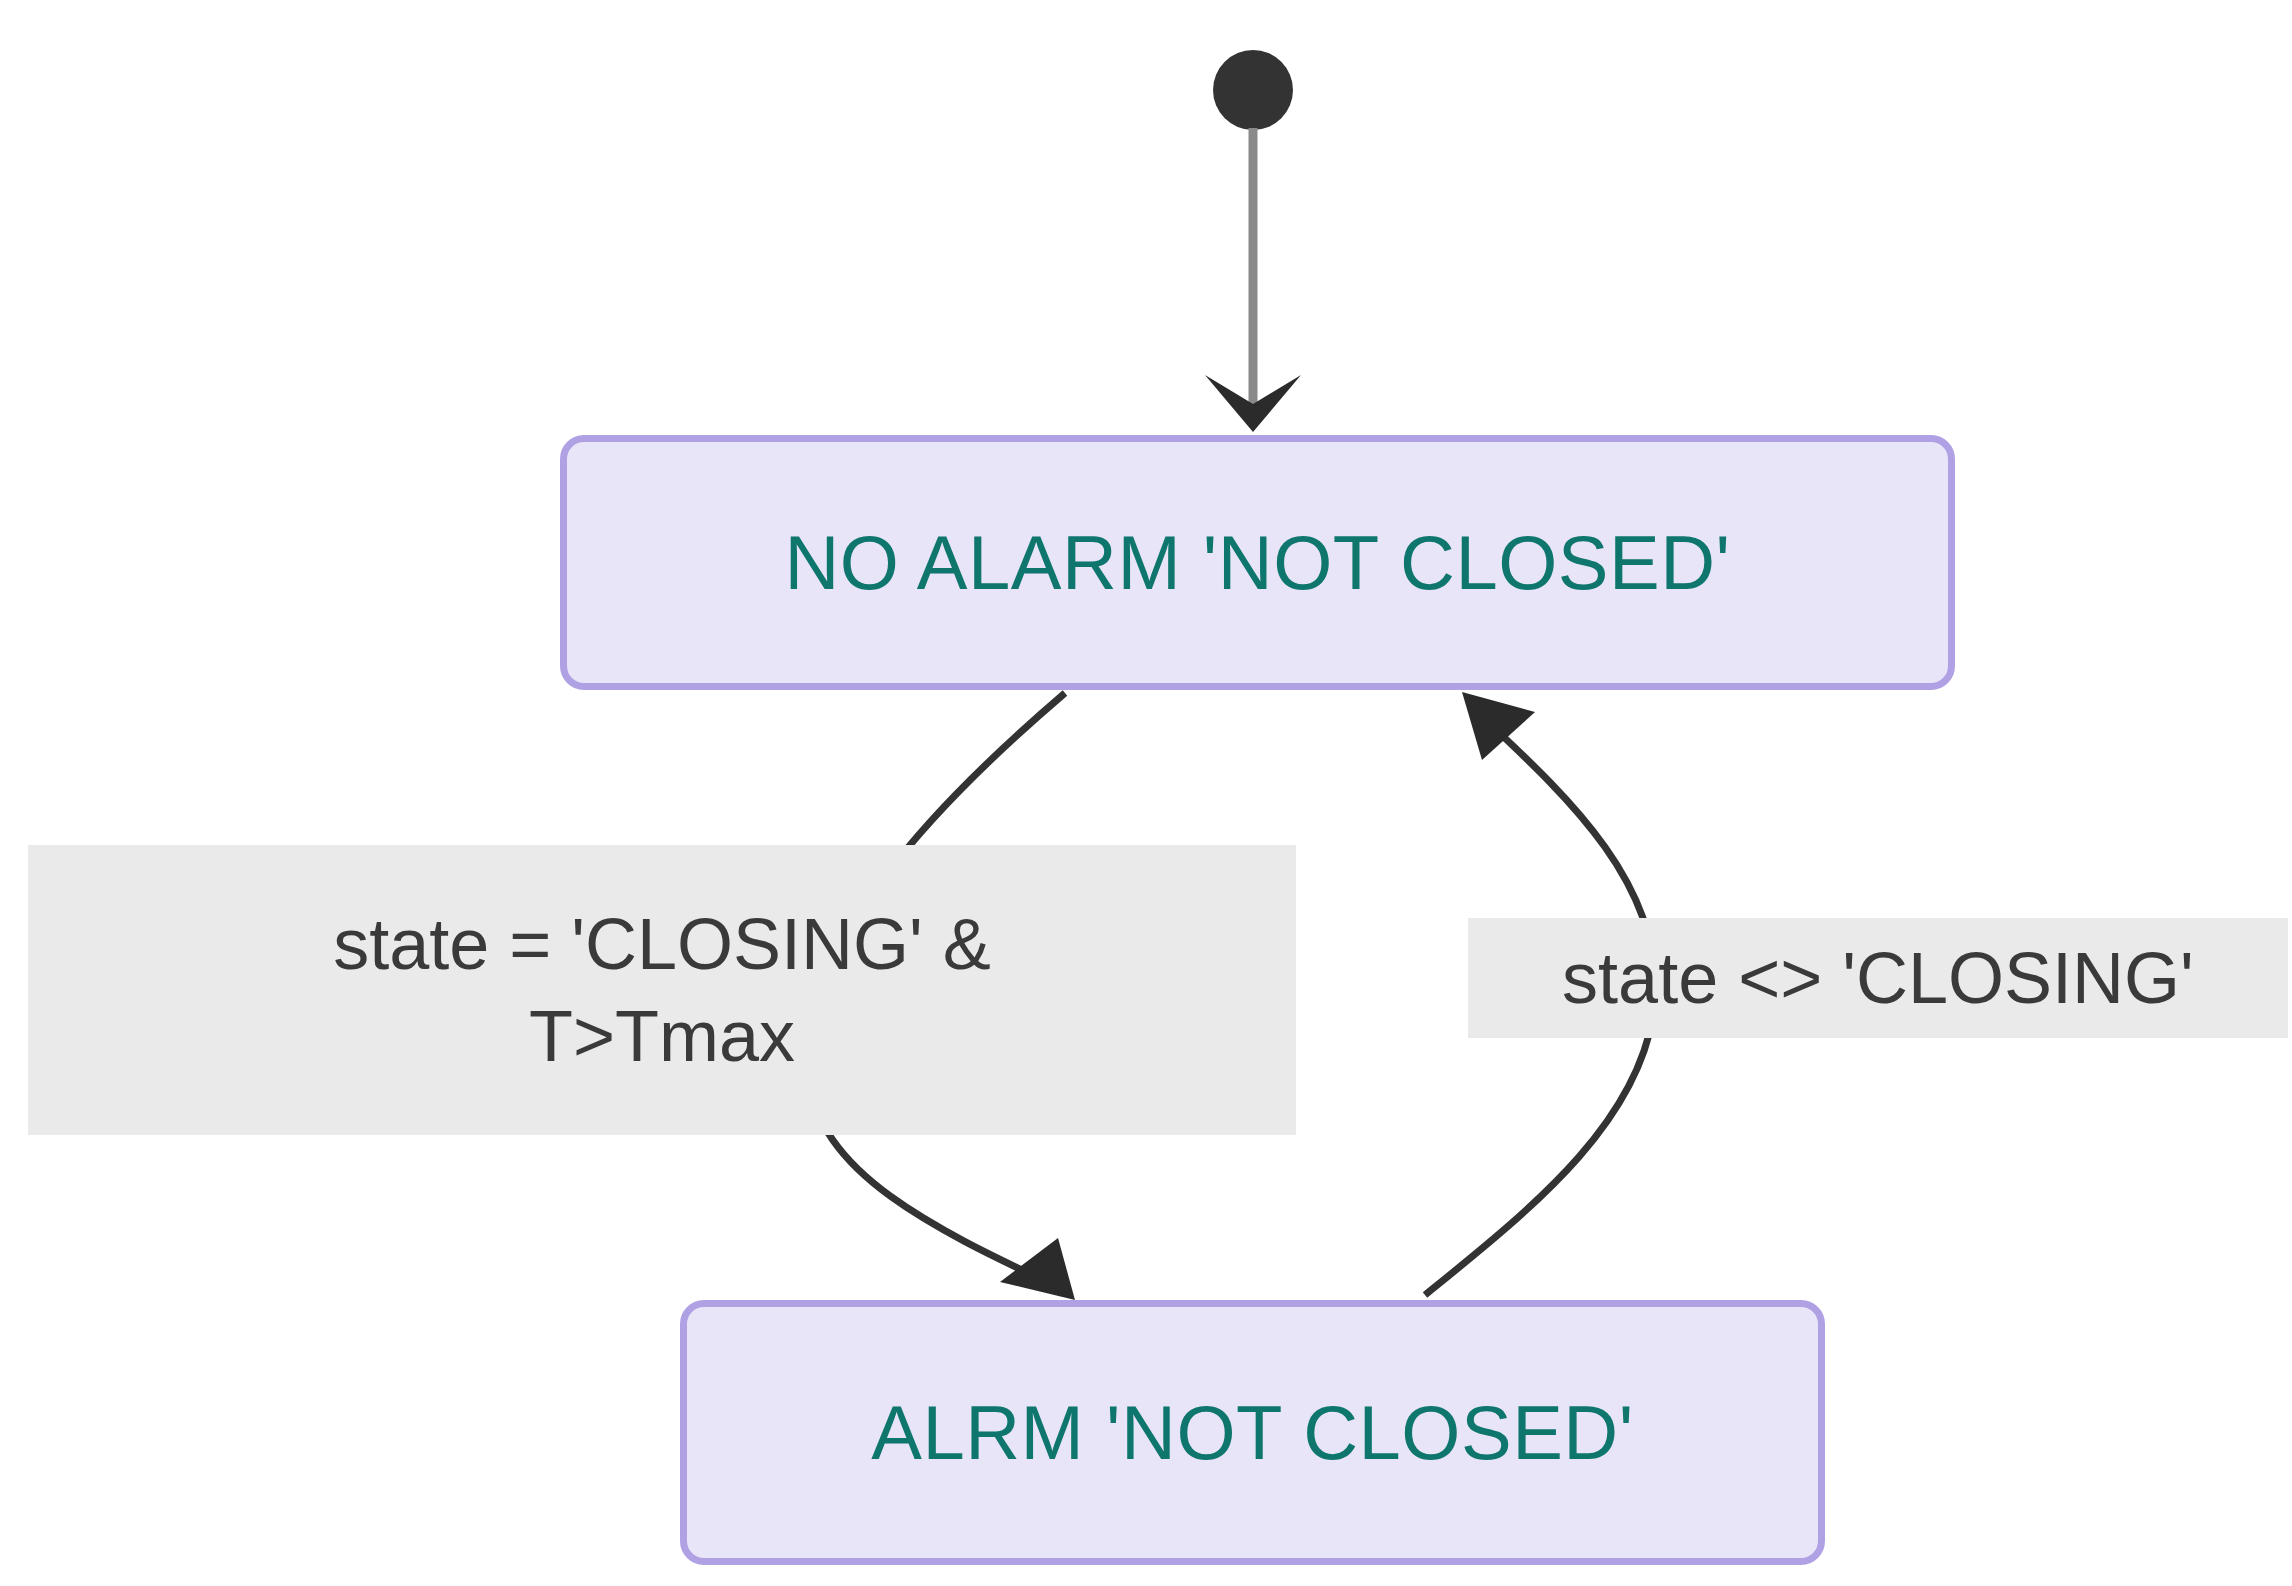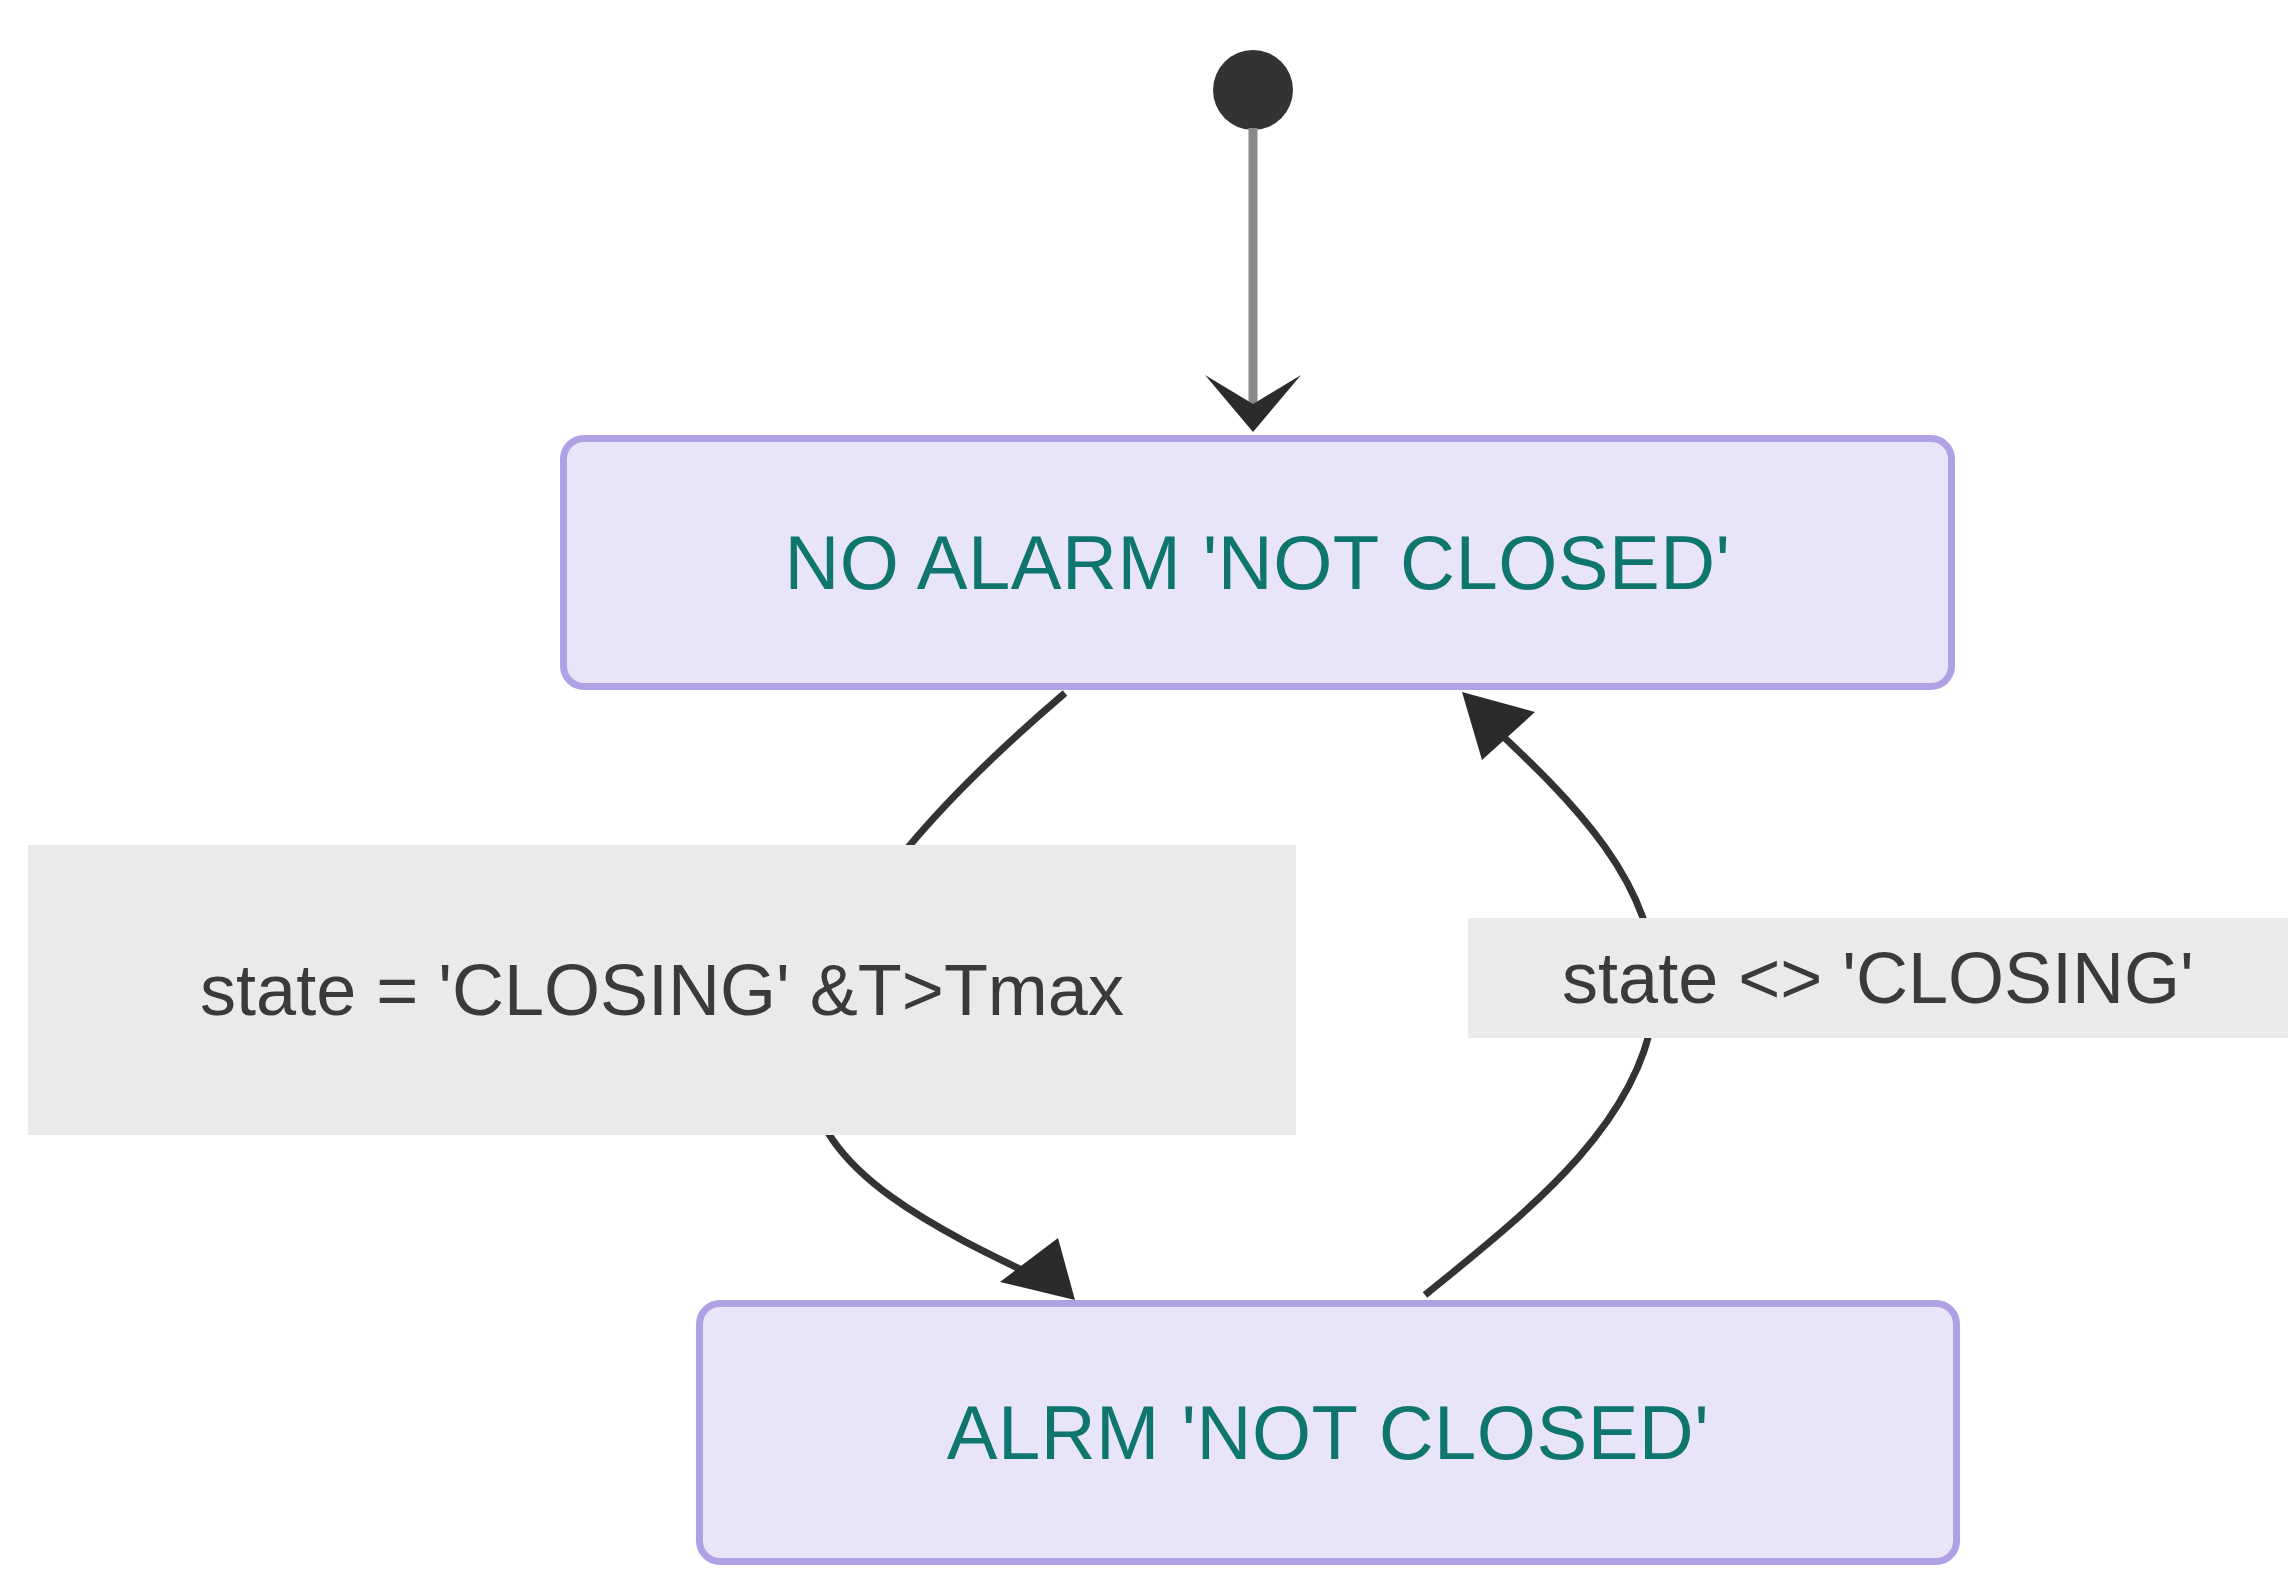--- a/index.html
+++ b/index.html
@@ -43,21 +43,21 @@
   .edge-label {
     position: absolute;
     background: #eaeaea;
     color: #3a3a3a;
     font-size: 72px;
     line-height: 1.28;
     text-align: right;
     box-sizing: border-box;
     z-index: 2;
     display: flex;
-    flex-direction: row;
+    flex-direction: column;
     align-items: center;
     justify-content: center;
     white-space: nowrap;
   }
   .edge-label .line { display: block; }
 </style>
 </head>
 <body>
 
 <div id="canvas">
@@ -73,21 +73,21 @@
     <path d="M 1075 1300 L 1000 1282 L 1058 1238 Z" fill="#2b2b2b"></path>
 
     <path d="M 1425 1295 C 1530 1210, 1645 1120, 1655 1000 C 1663 880, 1560 790, 1475 710" fill="none" stroke="#333333" stroke-width="7"></path>
     <path d="M 1462 692 L 1535 712, L 1482 760 Z" fill="#2b2b2b"></path>
   </svg>
 
   <div class="state-node" style="left:560px; top:435px; width:1395px; height:255px;">
     <span class="state-label">NO ALARM 'NOT CLOSED'</span>
   </div>
 
-  <div class="state-node" style="left:696px; top:1300px; width:1264px; height:265px;">
+  <div class="state-node" style="left:680px; top:1300px; width:1145px; height:265px;">
     <span class="state-label">ALRM 'NOT CLOSED'</span>
   </div>
 
   <div class="edge-label" style="left:28px; top:845px; width:1268px; height:290px;">
     <span class="line">state = 'CLOSING' &amp;</span>
     <span class="line">T&gt;Tmax</span>
   </div>
 
   <div class="edge-label" style="left:1468px; top:918px; width:820px; height:120px;">
     <span class="line">state &lt;&gt; 'CLOSING'</span>

